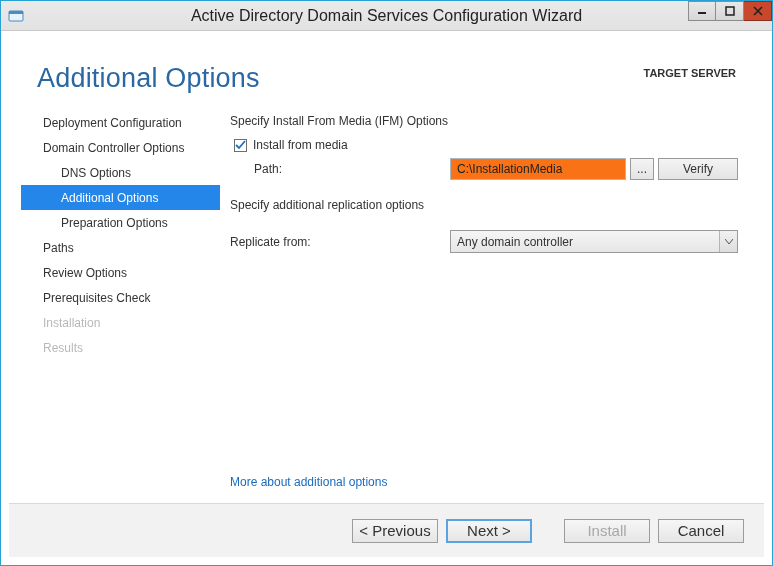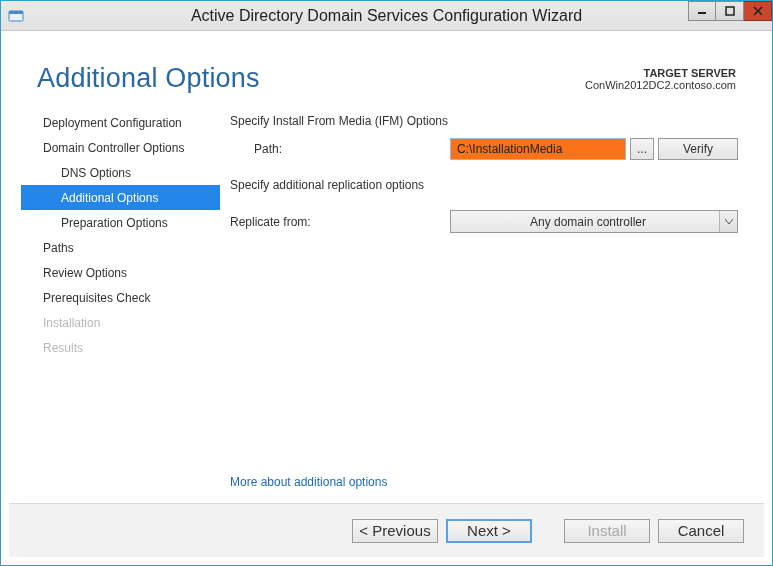--- a/index.html
+++ b/index.html
@@ -141,21 +141,20 @@
   .section2-label { margin-bottom:18px; }
   .combo-row { display:flex; align-items:center; }
   .combo-label { width:220px; }
   .combo {
     flex:1; height:23px;
     border:1px solid #9a9a9a;
     background: linear-gradient(#f5f5f5,#e6e6e6);
     display:flex; align-items:center;
     position:relative;
     max-width: 292px;
-    text-align: center;
   }
   .combo-text { padding-left:6px; flex:1; font-size:12px; color:#333;}
   .combo-btn {
     width:18px; height:100%;
     border-left:1px solid #b4b4b4;
     display:flex; align-items:center; justify-content:center;
     background: linear-gradient(#f1f1f1,#dedede);
   }
   .more-link {
     color:#1b6bbf;
@@ -218,41 +217,48 @@
       </div>
     </div>
   </div>
 
   <div class="content">
 
     <div class="header-row">
       <div class="page-title">Additional Options</div>
       <div class="target-box">
         <div class="target-label">TARGET SERVER</div>
-        <div>ConWin2012DC2.contoso.com</div>
       </div>
     </div>
 
     <div class="body-row">
       <div class="nav" id="nav">
           <div class="nav-item">Deployment Configuration</div>
           <div class="nav-item">Domain Controller Options</div>
           <div class="nav-item sub">DNS Options</div>
           <div class="nav-item sub selected">Additional Options</div>
           <div class="nav-item sub">Preparation Options</div>
           <div class="nav-item">Paths</div>
           <div class="nav-item">Review Options</div>
           <div class="nav-item">Prerequisites Check</div>
           <div class="nav-item disabled">Installation</div>
           <div class="nav-item disabled">Results</div>
         </div>
 
       <div class="main">
         <div class="section-label">Specify Install From Media (IFM) Options</div>
 
+        <div class="cb-row">
+          <span class="cb">
+            <svg width="11" height="11" viewBox="0 0 11 11">
+                <path d="M1 5 L4 8 L10 1" fill="none" stroke="#1d6fbf" stroke-width="1.8"></path>
+              </svg>
+          </span>
+          <span>Install from media</span>
+        </div>
 
         <div class="path-row">
           <span class="path-label">Path:</span>
           <input class="text-input" value="C:\InstallationMedia" style="">
           <button class="btn-small">...</button>
           <button class="btn-small btn-verify">Verify</button>
         </div>
 
         <div class="section2-label">Specify additional replication options</div>
 

